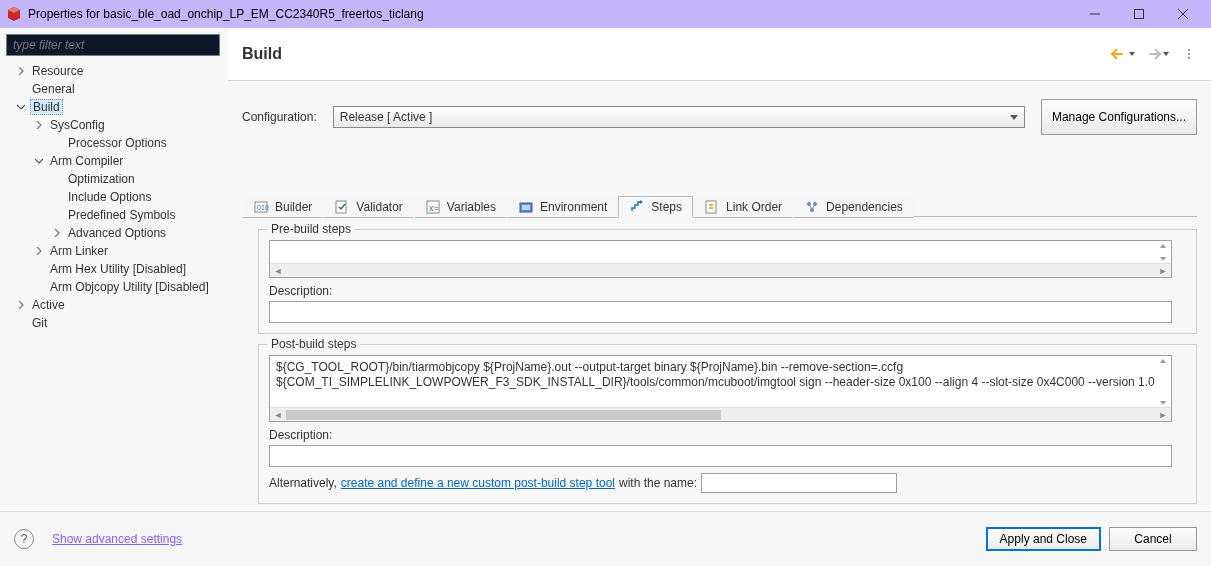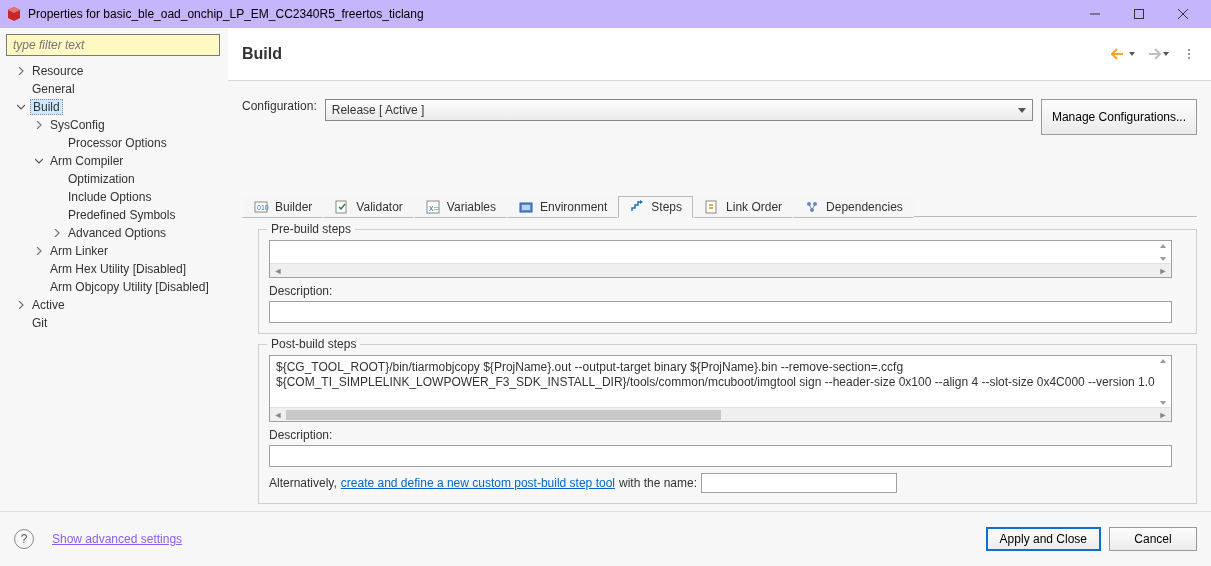--- a/index.html
+++ b/index.html
@@ -52,21 +52,21 @@
     border-right: none;
   }
   .filter-input {
     width: 214px;
     height: 22px;
     border: 1px solid #7a7a7a;
     padding: 8px 6px;
     font-size: 12px;
     font-style: italic;
     color: #777;
-    background: #fef9c3;
+    background: #0f172a;
     font-family: inherit;
   }
   .tree { margin-top: 6px; }
   .tree-node {
     display: flex;
     align-items: center;
     height: 18px;
     padding-left: 4px;
     white-space: nowrap;
   }
@@ -135,21 +135,22 @@
     align-items: center;
     justify-content: center;
     gap: 2px;
     margin-left: 10px;
   }
   .hdr-dots .dot { width: 2px; height: 2px; background: #777; border-radius: 50%; }
   
   .config-row {
     padding: 18px 14px 12px 14px;
     display: flex;
-    gap: 8px;
+    align-items: center;
+    gap: 16px;
   }
   .config-select {
     flex: 1;
     height: 22px;
     border: 1px solid #888;
     background: linear-gradient(#fdfdfd, #eaeaea);
     display: flex;
     align-items: center;
     justify-content: space-between;
     padding: 0 6px;

